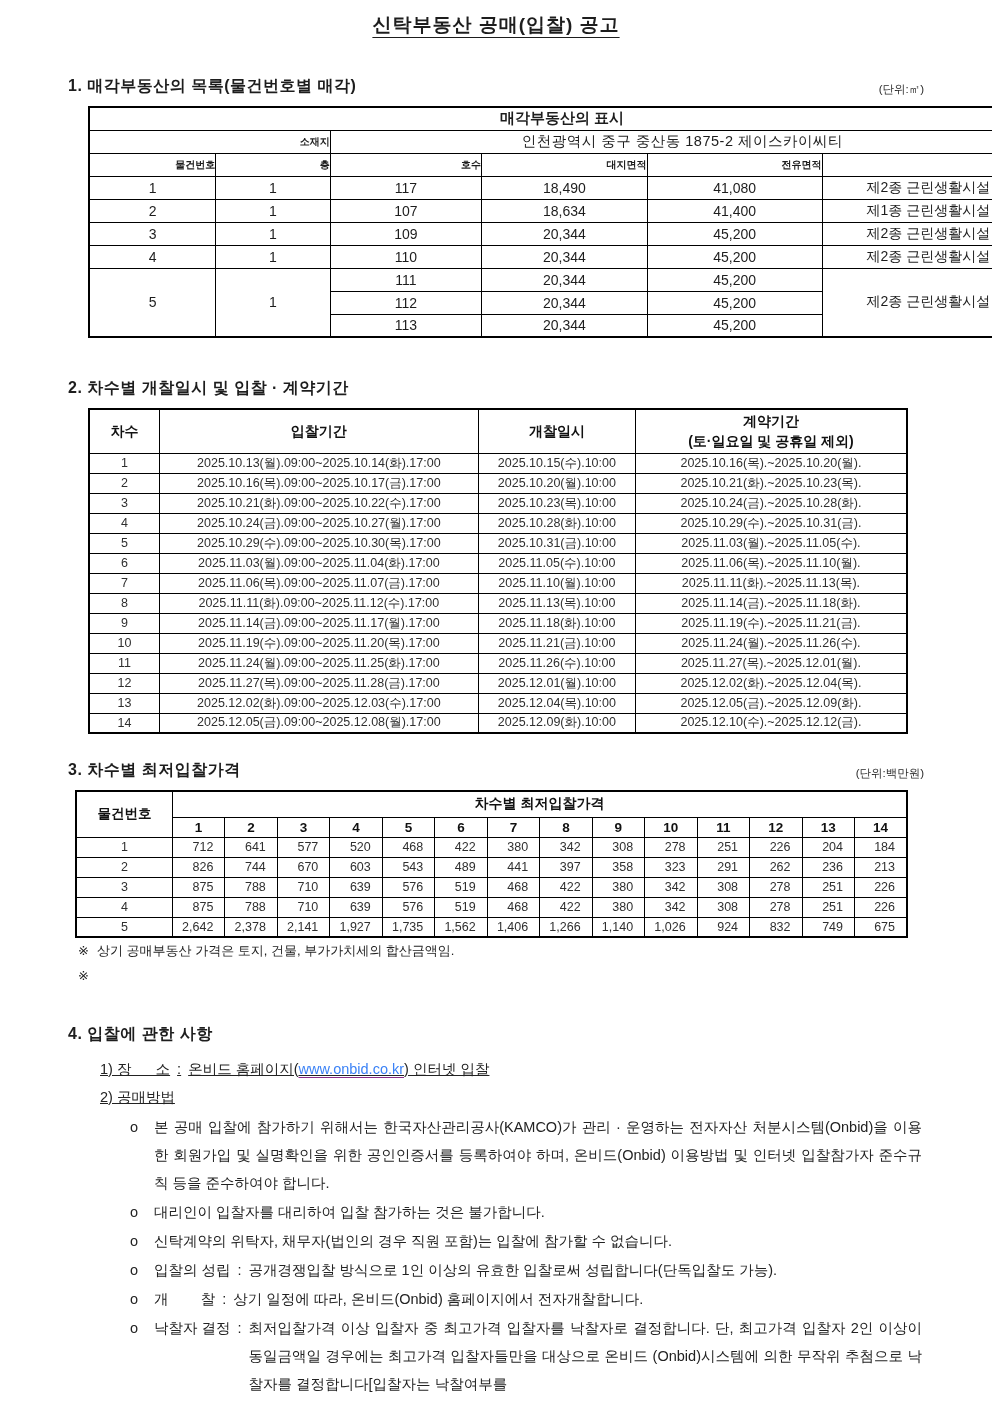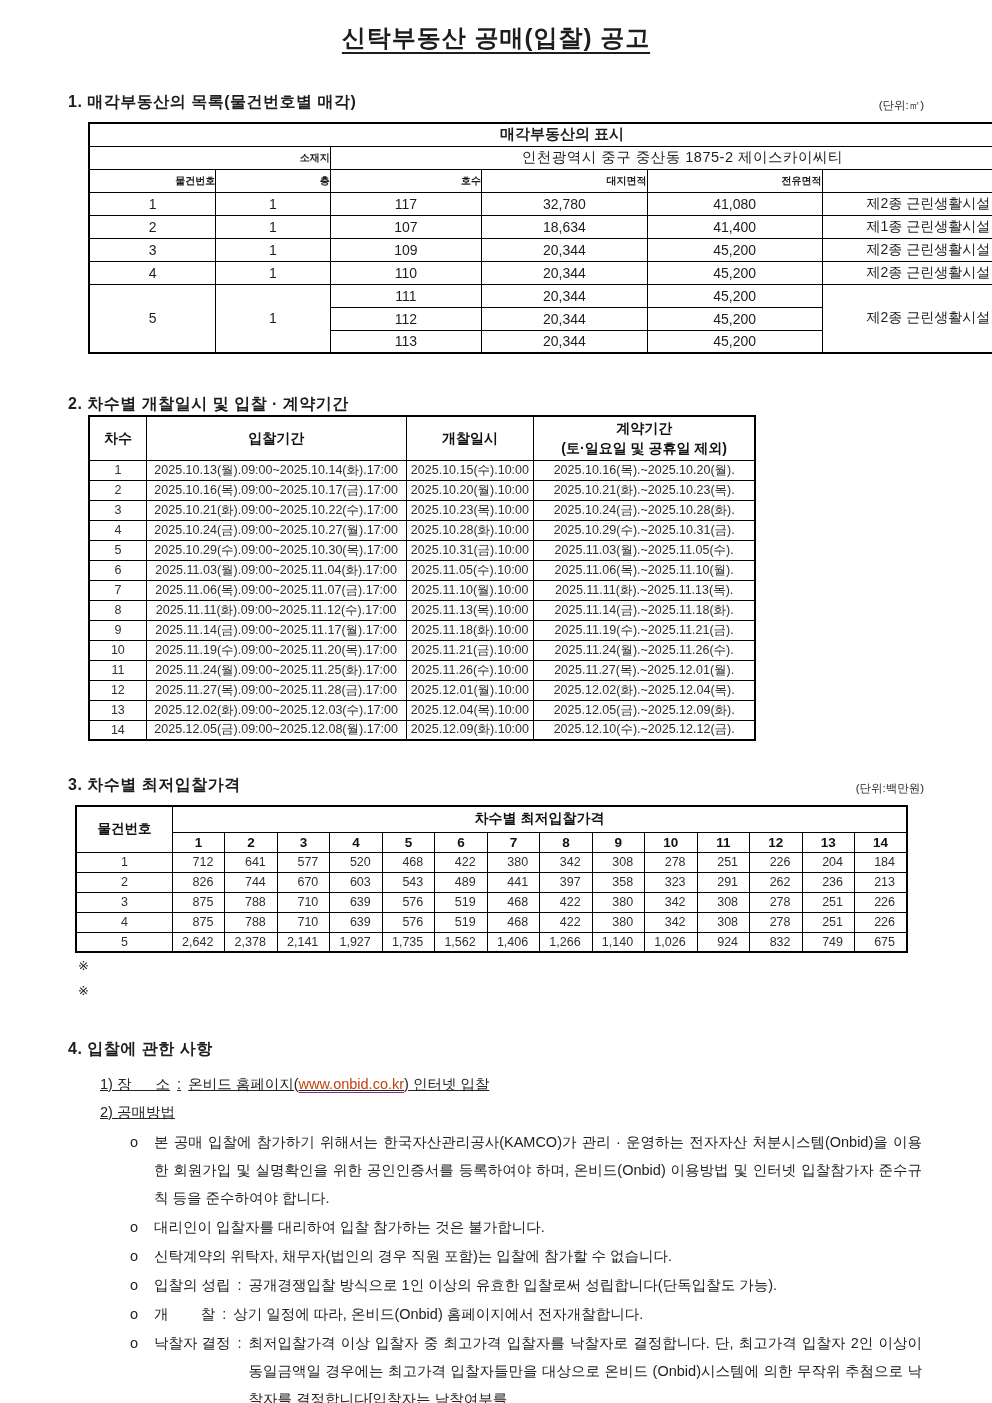--- a/index.html
+++ b/index.html
@@ -8,71 +8,71 @@
     width: 992px; height: 1403px; overflow: hidden;
     font-family: "Liberation Sans", "DejaVu Sans", sans-serif;
     color: #1d1d1d;
     position: relative;
   }
   .page { padding: 10px 0 0 0; }
 
   
   .doc-title {
     text-align: center;
-    font-size: 24px; font-weight: bold; letter-spacing: 1px;
+    font-size: 19px; font-weight: bold; letter-spacing: 1px;
     text-decoration: underline;
     text-underline-offset: 6px;
-    margin-top: 12px;
+    margin-top: 2px;
   }
 
   
   .sec-head {
     display: flex; justify-content: space-between; align-items: flex-end;
     margin: 0 68px 0 68px;
   }
   .sec-title { font-size: 16px; font-weight: bold; letter-spacing: 0.5px; }
   .unit-label { font-size: 11.5px; color: #2a2a2a; }
 
   .mt-s1 { margin-top: 38px; }
   .mt-s2 { margin-top: 40px; }
-  .mt-s3 { margin-top: 34px; gap: 8px; }
+  .mt-s3 { margin-top: 26px; gap: 8px; }
   .mt-s4 { margin-top: 36px; text-align: right; }
 
   
   table { border-collapse: collapse; table-layout: fixed; }
   td { border: 1px solid #000; text-align: center; vertical-align: middle; overflow: hidden; }
 
   
   .t1 { width: 948px; margin: 9px auto 0 88px; border: 2px solid #000; font-size: 14px; }
   .t1 td { height: 23px; }
   .t1 .caption { font-size: 15px; font-weight: bold; }
   .t1 .hdr { font-weight: bold; font-size: 10px; text-align: right; }
   .t1 .addr { font-size: 14.5px; letter-spacing: 0.5px; }
 
   
-  .t2 { width: 668px; margin: 0 auto 0 88px; border: 2px solid #000; font-size: 12.5px; color: #2f2f2f; }
+  .t2 { width: 820px; margin: 9px auto 0 88px; border: 2px solid #000; font-size: 12.5px; color: #2f2f2f; }
   .t2 td { height: 20px; }
   .t2 .hdr td { font-weight: bold; font-size: 14px; color: #111; }
   .t2 .hdr .two-line { height: 44px; line-height: 1.45; }
 
   
   .t3 { width: 833px; margin: 9px auto 0 75px; border: 2px solid #000; font-size: 12.5px; color: #2f2f2f; }
   .t3 td { height: 20px; }
   .t3 .hdr { font-weight: bold; font-size: 13.5px; color: #111; }
   .t3 .cap { height: 26px; font-size: 14px; }
   .t3 .num { text-align: right; padding-right: 11px; }
   .t3 .item-no-cell { font-size: 13.5px; }
 
   
   .note { display: flex; margin: 0 70px 0 78px; font-size: 13px; line-height: 25px; color: #222; }
   .note .marker { margin-right: 8px; }
   .note:first-of-type { margin-top: 9px; }
 
   .link-navy { color: #111; text-decoration: underline; text-decoration-color: #20207a; text-underline-offset: 3px; }
-  .link-purple { color: #c2410c; text-decoration: underline; text-decoration-color: #8a2b8a; text-underline-offset: 3px; }
+  .link-purple { color: #3b82f6; text-decoration: underline; text-decoration-color: #8a2b8a; text-underline-offset: 3px; }
 
   
   .s4-body { margin: 10px 70px 0 100px; font-size: 14.5px; line-height: 28px; color: #222; }
   .s4-line { display: flex; align-items: baseline; text-decoration: underline; }
   .s4-num-label { white-space: pre; }
   .s4-colon { padding: 0 7px; }
   .bullets { margin-left: 30px; margin-top: 2px; }
   .s4-bullet { display: flex; align-items: baseline; margin-top: 1px; }
   .s4-bullet .marker { width: 24px; flex: 0 0 24px; }
   .s4-bullet .blabel { white-space: pre; }
@@ -113,21 +113,21 @@
       <td class="hdr">층</td>
       <td class="hdr">호수</td>
       <td class="hdr">대지면적</td>
       <td class="hdr">전유면적</td>
       <td class="hdr">용도</td>
     </tr>
     <tr>
       <td>1</td>
       <td>1</td>
       <td>117</td>
-      <td>32,780</td>
+      <td>18,490</td>
       <td>41,080</td>
       <td>제2종 근린생활시설</td>
     </tr>
     <tr>
       <td>2</td>
       <td>1</td>
       <td>107</td>
       <td>18,634</td>
       <td>41,400</td>
       <td>제1종 근린생활시설</td>
@@ -404,20 +404,21 @@
       <td class="num">924</td>
       <td class="num">832</td>
       <td class="num">749</td>
       <td class="num">675</td>
     </tr>
   </tbody>
     </table>
 
   <div class="note">
     <span class="marker">※</span>
+    <span>상기 공매부동산 가격은 토지, 건물, 부가가치세의 합산금액임.</span>
   </div>
   <div class="note">
     <span class="marker">※</span>
   </div>
 
   <div class="sec-head mt-s4">
     <span class="sec-title">4. 입찰에 관한 사항</span>
   </div>
 
   <div class="s4-body">

